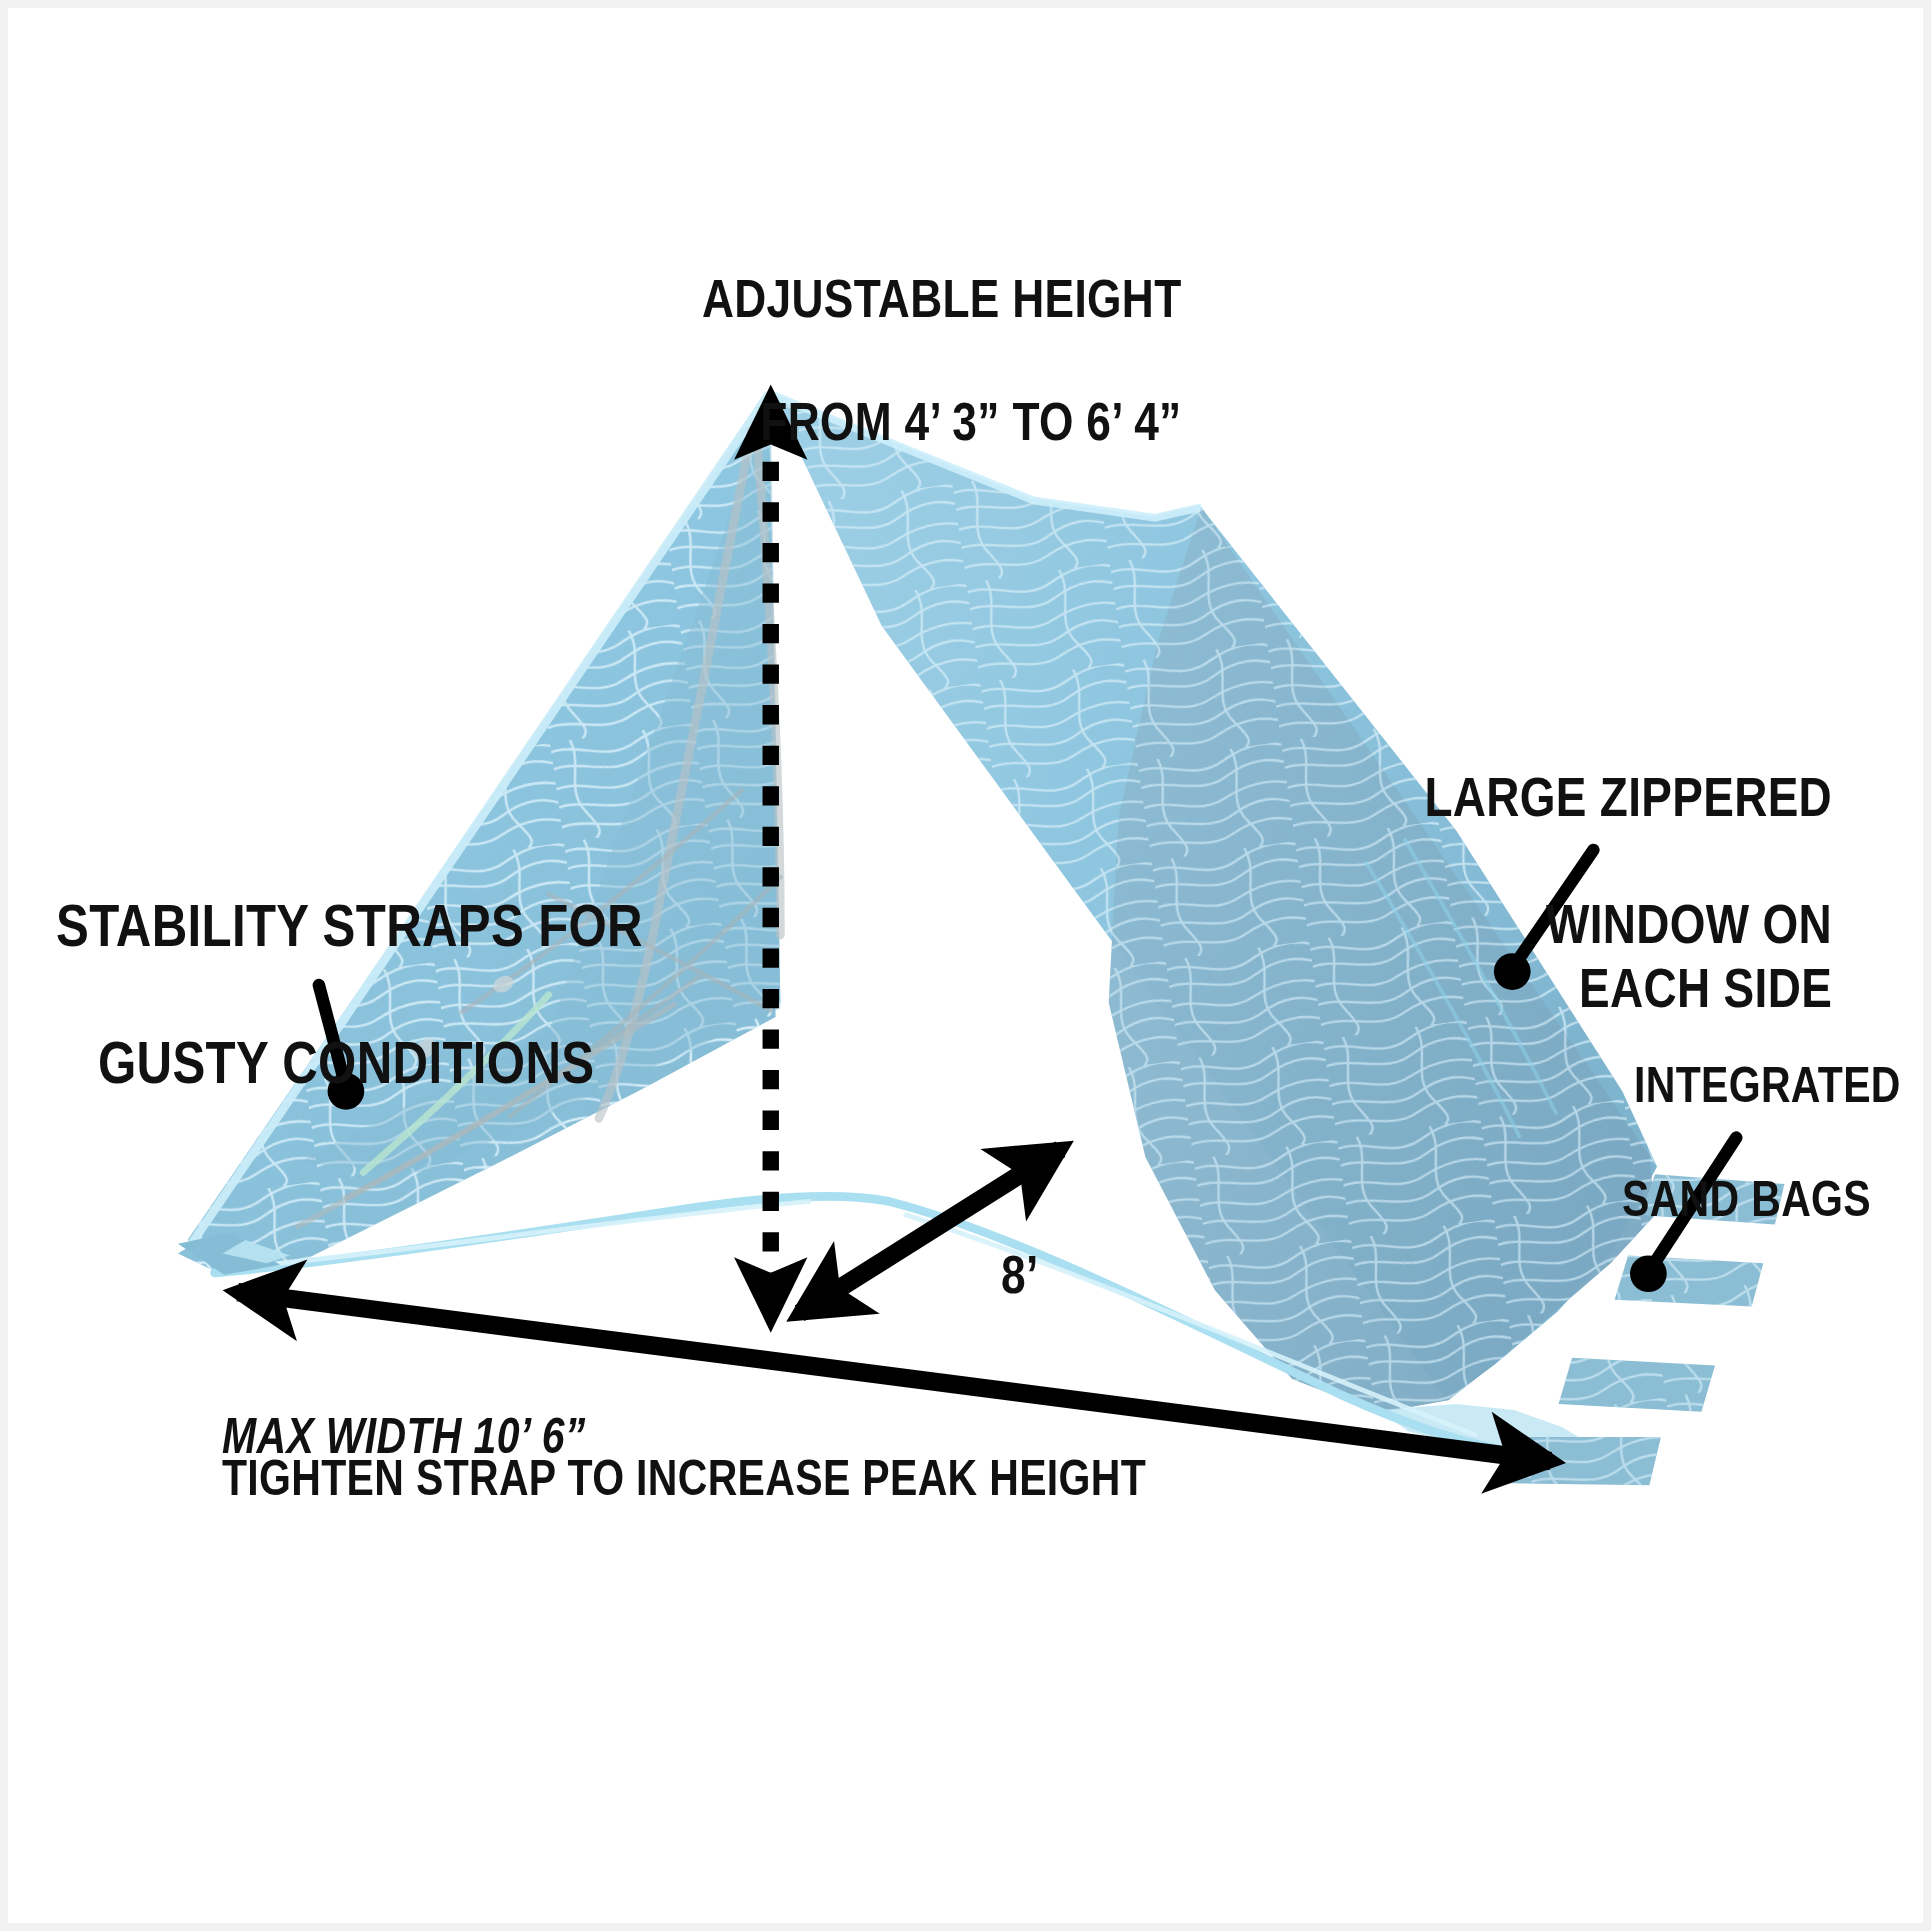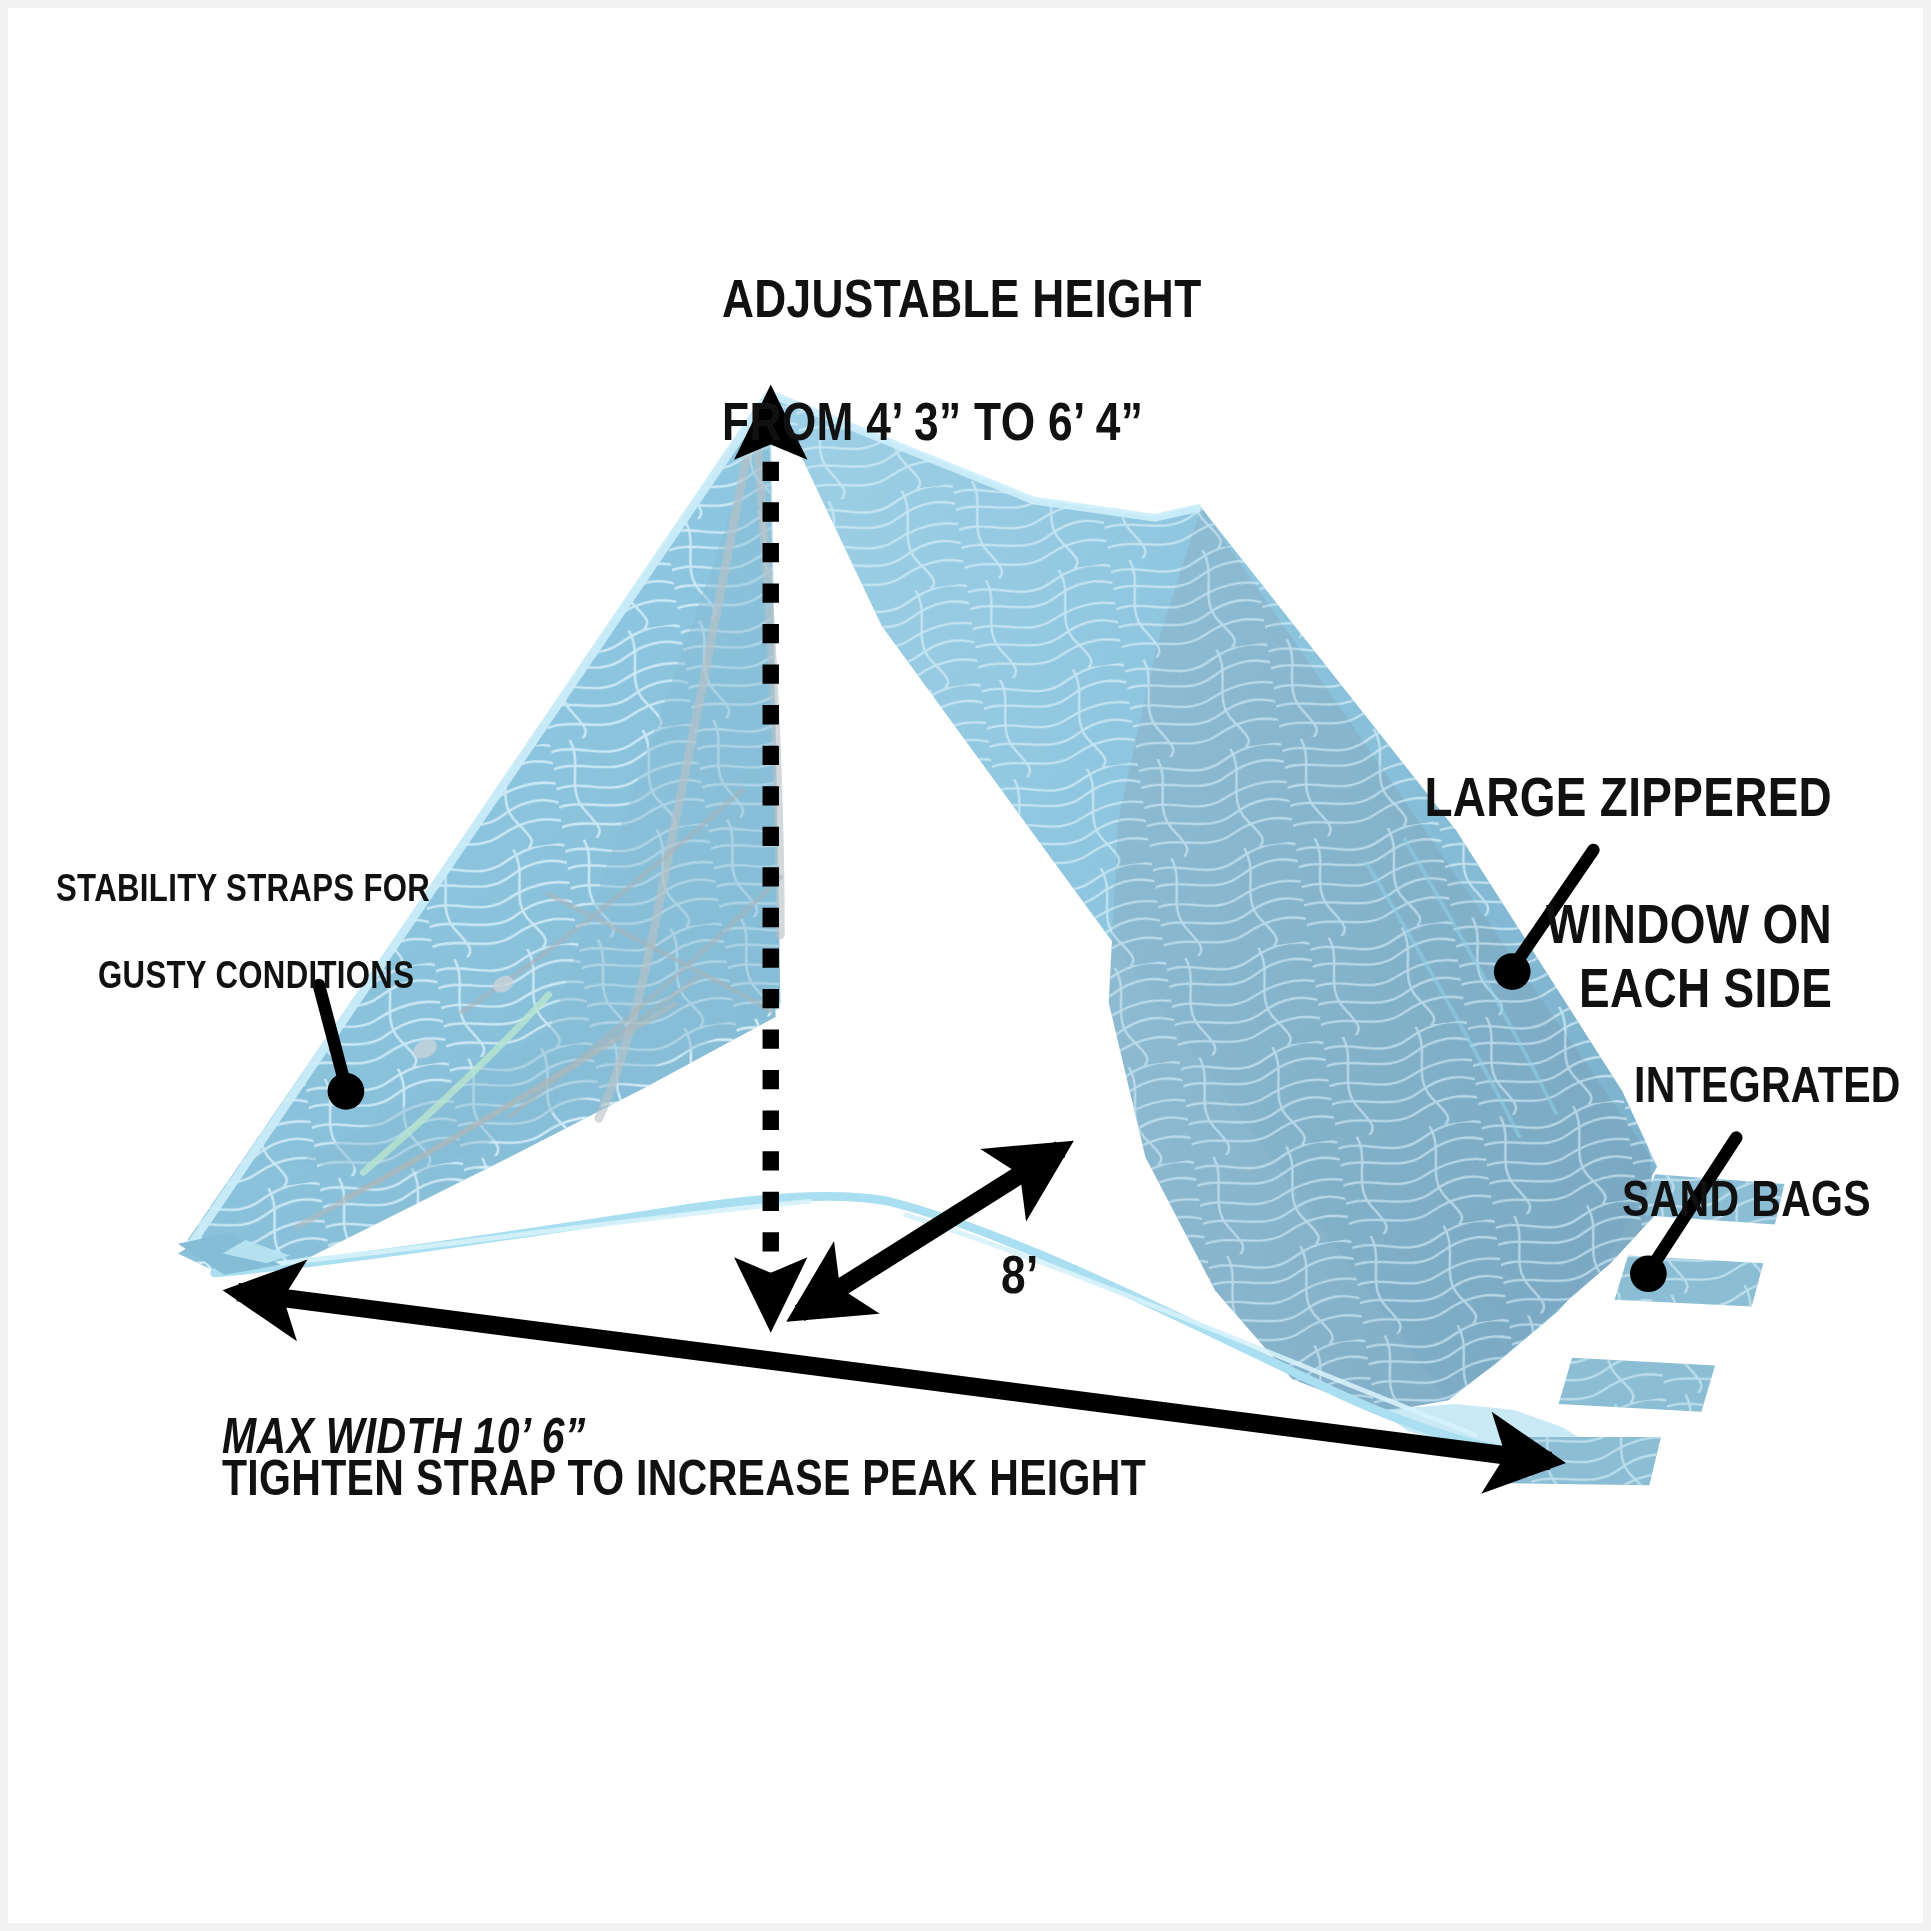--- a/index.html
+++ b/index.html
@@ -52,32 +52,32 @@
     -webkit-font-smoothing: antialiased;
   }
   .callout .ln {
     display: block;
     transform: scaleX(0.82);
     transform-origin: inherit;
   }
 
   
   #callout-adjustable-height {
-    left: 714px;
+    left: 694px;
     top: 198px;
     font-size: 54px;
-    text-align: left;
+    text-align: right;
     transform-origin: left top;
   }
   #callout-adjustable-height .ln { transform-origin: left top; }
 
   #callout-stability-straps {
     left: 48px;
     top: 816px;
-    font-size: 38px;
+    font-size: 60px;
     text-align: left;
   }
   #callout-stability-straps .ln { transform-origin: left top; }
   #callout-stability-straps .ln.indent { margin-left: 42px; }
 
   #callout-zippered-window {
     left: 1410px;
     top: 693px;
     font-size: 56px;
     text-align: right;

